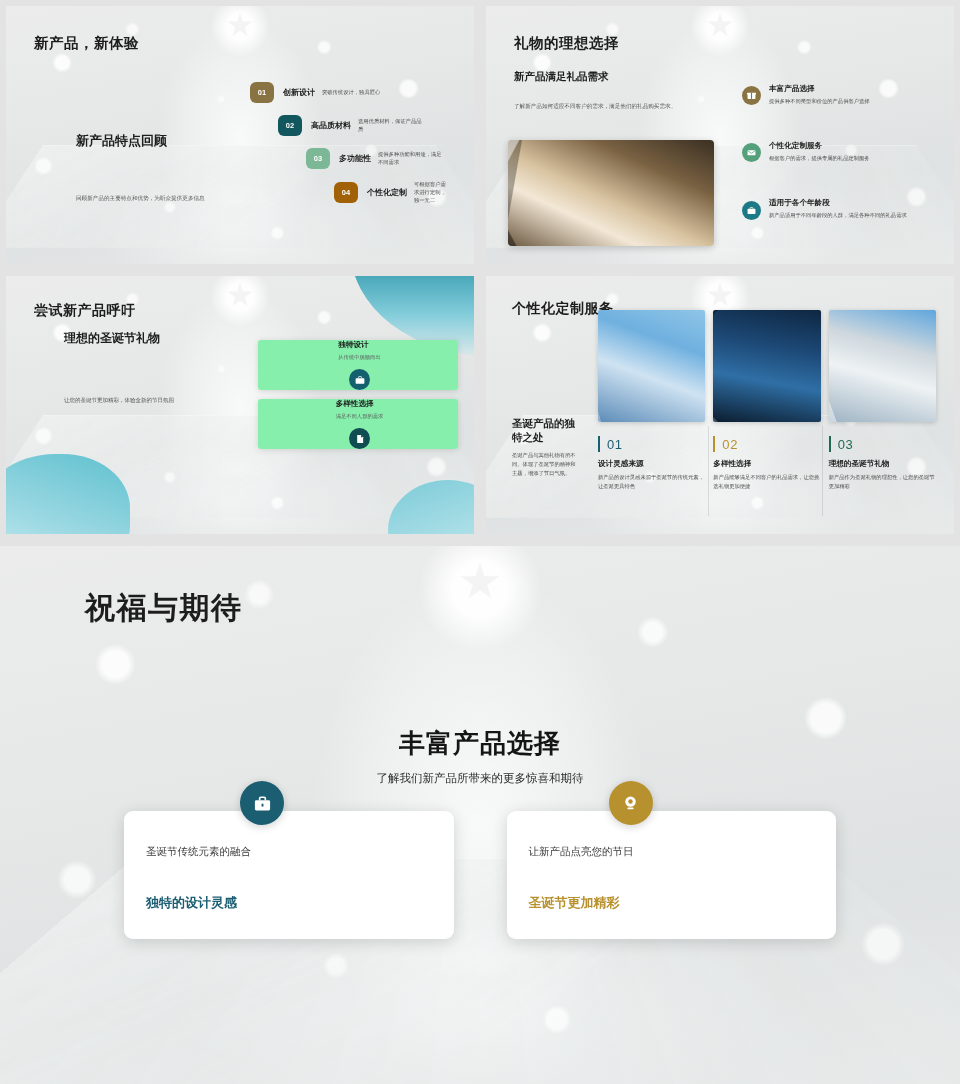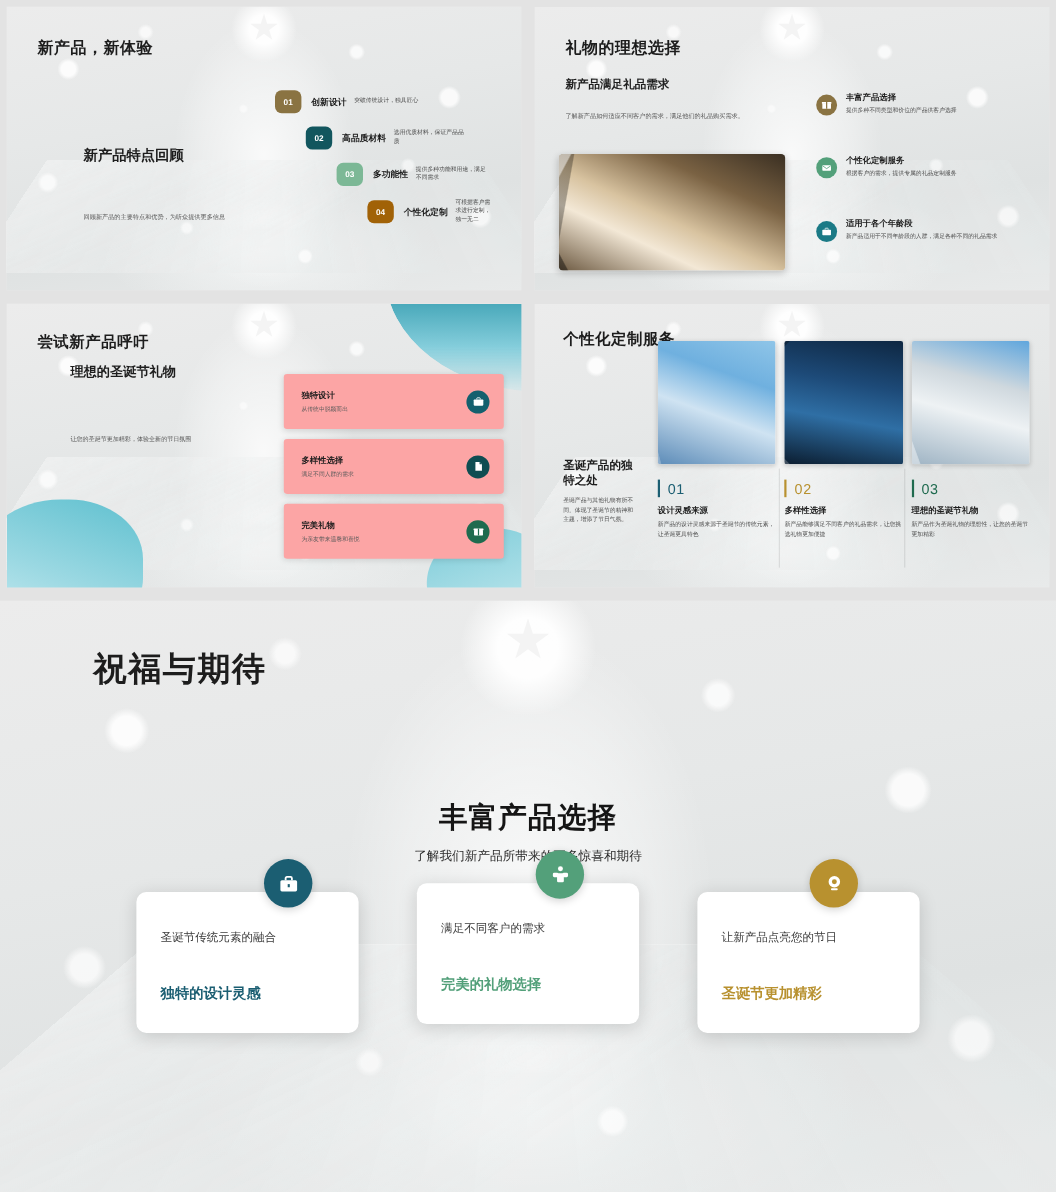--- a/index.html
+++ b/index.html
@@ -138,24 +138,24 @@
     background:linear-gradient(200deg,#5fc0cf 0%, #9ad8e2 55%, #cfeef3 100%);
     border-radius:50% 45% 40% 50%;
   }
   .blob-br {
     position:absolute; right:-34px; bottom:-46px; width:120px; height:100px;
     background:linear-gradient(160deg,#7ccbd8 0%, #aee0e8 60%, #d6f0f4 100%);
     border-radius:50%;
   }
   .cards3 { position:absolute; left:252px; top:64px; width:200px; }
   .card3 {
-    background:#fca5a5; border-radius:3px; height:50px;
+    background:#86efac; border-radius:3px; height:50px;
     box-shadow:0 1px 6px rgba(0,0,0,.13);
     display:flex; align-items:center; justify-content:space-between;
-    padding:0 13px 0 16px; margin-bottom:9px;
+    padding:0 13px 0 16px; margin-bottom:9px;flex-direction:column;
   }
   .card3-t { font-size:7.6px; font-weight:700; color:#1d1d1d; }
   .card3-d { font-size:5.3px; color:#5a5a5a; margin-top:4px; }
   .card3-ico { width:21px; height:21px; border-radius:50%; display:flex; align-items:center; justify-content:center; flex:0 0 auto; }
 
   
   #s4 { left:486px; top:276px; width:468px; height:258px; }
   #s4 .s-title { left:26px; top:24px; font-size:14px; }
   .s4-left { position:absolute; left:26px; top:140px; width:66px; }
   .s4-left-h { font-size:10.5px; font-weight:700; color:#1d1d1d; line-height:1.35; }
@@ -334,33 +334,20 @@
           <div class="card3-t">多样性选择</div>
           <div class="card3-d">满足不同人群的需求</div>
         </div>
         <div class="card3-ico" style="background:#0f4d52">
           <svg width="10" height="10" viewBox="0 0 16 16" fill="#fff">
               <path d="M3.5 1.5h6l3.5 3.5v9.5h-9.5z"></path>
               <path d="M9.5 1.5v3.5h3.5" fill="#0f4d52"></path>
             </svg>
         </div>
       </div>
-      <div class="card3">
-        <div>
-          <div class="card3-t">完美礼物</div>
-          <div class="card3-d">为亲友带来温馨和喜悦</div>
-        </div>
-        <div class="card3-ico" style="background:#1f6b4f">
-          <svg width="10" height="10" viewBox="0 0 16 16" fill="#fff">
-              <rect x="1.5" y="6" width="13" height="8" rx="1"></rect>
-              <rect x="0.8" y="4" width="14.4" height="2.6" rx=".6"></rect>
-              <rect x="7.1" y="4" width="1.8" height="10" fill="#1f6b4f"></rect>
-            </svg>
-        </div>
-      </div>
     </div>
   </section>
 
   <section class="slide" id="s4">
     <div class="xmas-bg">
       <div class="tree"></div>
       <div class="tree-star"></div>
       <div class="podium"></div>
     </div>
     <div class="s-title">个性化定制服务</div>
@@ -421,32 +408,20 @@
           <svg width="19" height="19" viewBox="0 0 16 16" fill="#fff">
               <rect x="1.6" y="5.2" width="12.8" height="8.6" rx="1.2"></rect>
               <path d="M5.6 5.2V3.7a1 1 0 0 1 1-1h2.8a1 1 0 0 1 1 1v1.5" stroke="#fff" stroke-width="1.4" fill="none"></path>
               <rect x="7.2" y="8.2" width="1.6" height="2.4" fill="#1b5e72"></rect>
             </svg>
         </div>
         <div class="hcard-top">圣诞节传统元素的融合</div>
         <div class="hcard-acc" style="color:#1b5e72">独特的设计灵感</div>
       </div>
 
-      <div class="hcard raise">
-        <div class="hcard-ico ic-mid" style="background:#53a07a">
-          <svg width="19" height="19" viewBox="0 0 16 16" fill="#fff">
-              <circle cx="8" cy="3.1" r="1.9"></circle>
-              <rect x="2.2" y="6.2" width="4.2" height="3.4" rx="1"></rect>
-              <rect x="9.6" y="6.2" width="4.2" height="3.4" rx="1"></rect>
-              <rect x="5.4" y="6.6" width="5.2" height="7" rx="1"></rect>
-            </svg>
-        </div>
-        <div class="hcard-top">满足不同客户的需求</div>
-        <div class="hcard-acc" style="color:#53a07a">完美的礼物选择</div>
-      </div>
 
       <div class="hcard">
         <div class="hcard-ico ic-right" style="background:#b8912f">
           <svg width="19" height="19" viewBox="0 0 16 16" fill="#fff">
               <circle cx="8" cy="6.4" r="4.4"></circle>
               <circle cx="8" cy="6.4" r="1.9" fill="#b8912f"></circle>
               <rect x="5.4" y="11.4" width="5.2" height="1.5" rx=".7"></rect>
             </svg>
         </div>
         <div class="hcard-top">让新产品点亮您的节日</div>

